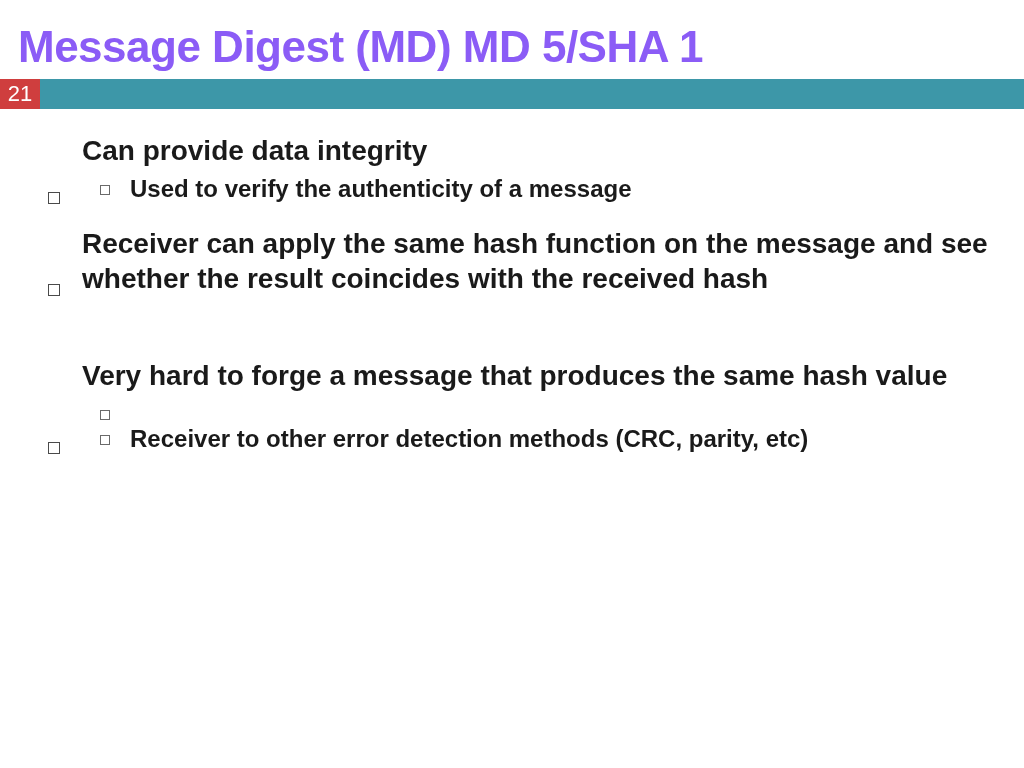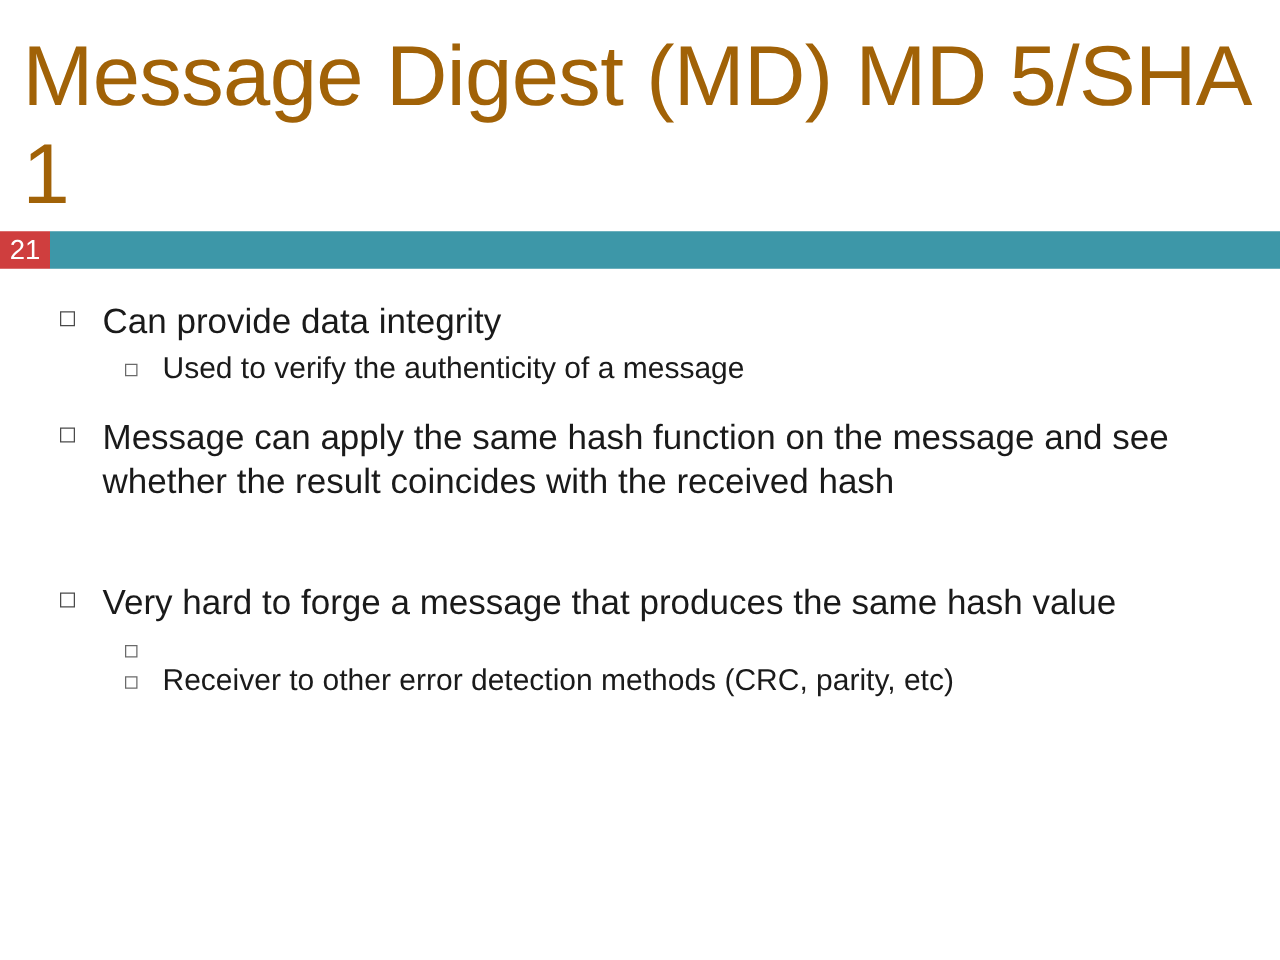--- a/index.html
+++ b/index.html
@@ -6,23 +6,23 @@
   body {
     width: 1024px;
     height: 768px;
     background: #ffffff;
     font-family: Arial, Helvetica, sans-serif;
     color: #000000;
     overflow: hidden;
     position: relative;
   }
   .title {
-    font-size: 68px;
-    font-weight: 400;
-    color: #a16207;
+    font-size: 44px;
+    font-weight: 700;
+    color: #8b5cf6;
     padding: 22px 0 0 18px;
     letter-spacing: -0.5px;
   }
   .bar-row {
     display: flex;
     align-items: stretch;
     margin-top: 7px;
     height: 30px;
   }
   .slide-num {
@@ -37,22 +37,23 @@
   }
   .teal-bar {
     background: #3d97a8;
     flex: 1;
   }
   .content {
     padding: 24px 28px 0 48px;
   }
   .bullet-row {
     display: flex;
-    align-items: flex-start;
+    align-items: flex-end;
     margin-bottom: 22px;
+    font-weight: bold;
   }
   .bullet-row.gap-large { margin-bottom: 62px; }
   .bullet-square {
     width: 12px;
     height: 12px;
     border: 1.5px solid #4a4a4a;
     flex-shrink: 0;
     margin-top: 10px;
     margin-right: 22px;
   }
@@ -106,21 +107,21 @@
           <div class="sub-square"></div>
           <div class="sub-text">Used to verify the authenticity of a message</div>
         </div>
       </div>
     </div>
   </div>
 
 
   <div class="bullet-row gap-large">
     <div class="bullet-square"></div>
-    <div class="bullet-text">Message can apply the same hash function on the message and see whether the result coincides with the received hash</div>
+    <div class="bullet-text">Receiver can apply the same hash function on the message and see whether the result coincides with the received hash</div>
   </div>
 
   <div class="bullet-row">
     <div class="bullet-square"></div>
     <div>
       <div class="bullet-text">Very hard to forge a message that produces the same hash value</div>
       <div class="sub-list">
         <div class="sub-row">
           <div class="sub-square"></div>
         </div>

